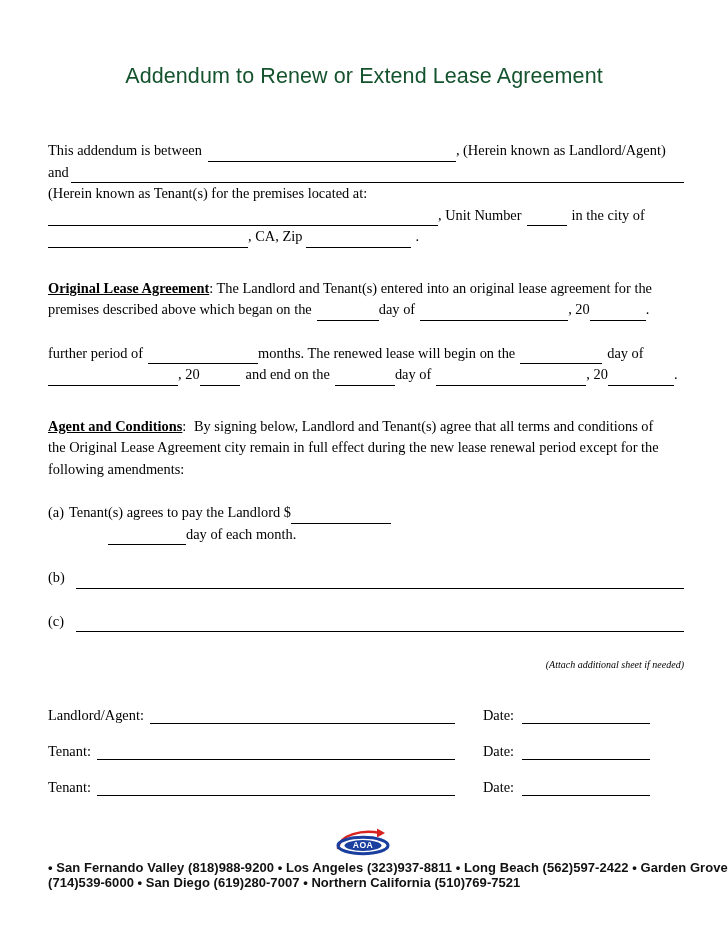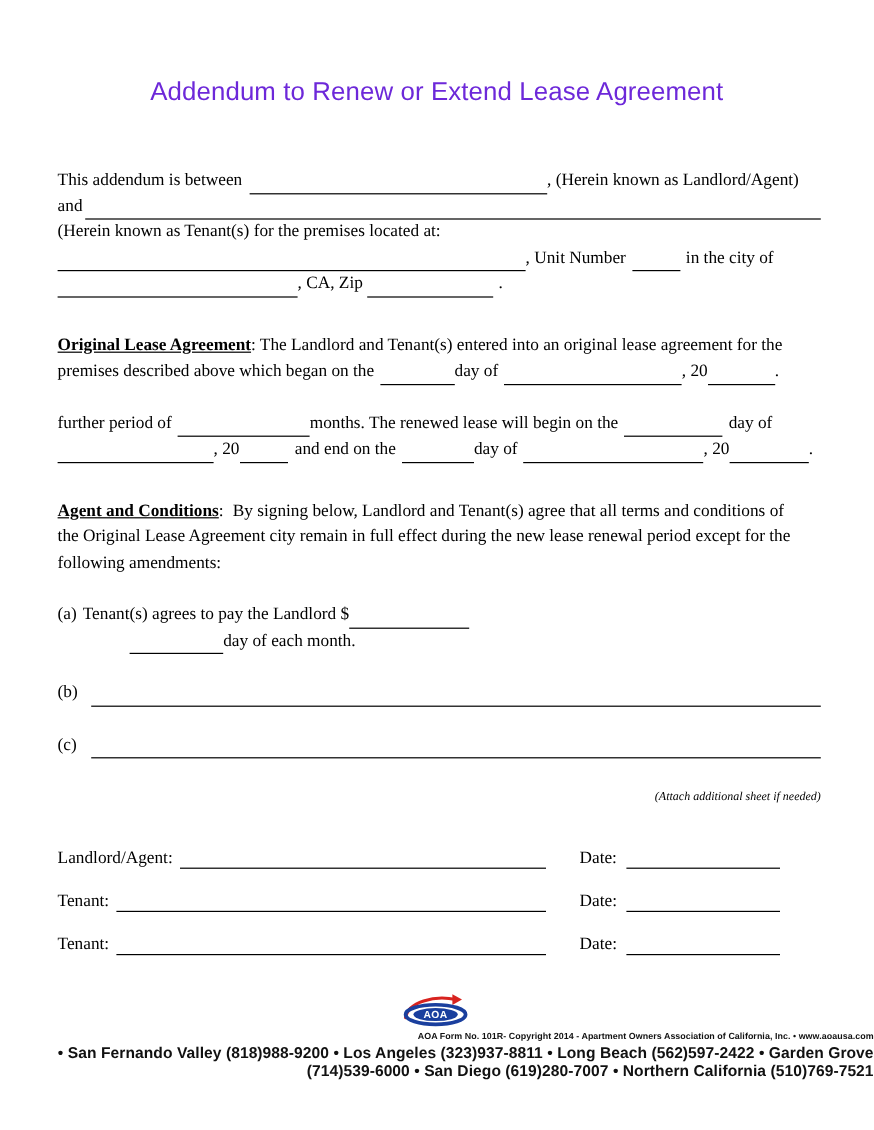--- a/index.html
+++ b/index.html
@@ -27,21 +27,21 @@
   .doc-title {
     position: absolute;
     top: 64px;
     left: 0;
     width: 728px;
     text-align: center;
     font-family: "Liberation Sans", "DejaVu Sans", sans-serif;
     font-size: 21.5px;
     font-weight: 400;
     letter-spacing: 0.1px;
-    color: #6d28d9;
+    color: #14532d;
   }
 
   
   .body-area {
     position: absolute;
     left: 48px;
     top: 140px;
     width: 636px;
     font-size: 14.4px;
     line-height: 21.5px;
@@ -133,21 +133,21 @@
     height: 13px;
     margin-left: 8px;
   }
 
   
   .footer {
     position: absolute;
     left: 0;
     top: 826px;
     width: 728px;
-    text-align: right;
+    text-align: left;
   }
   .logo-wrap {
     height: 32px;
     display: flex;
     justify-content: center;
     align-items: center;
   }
   .footer-line1 {
     font-family: "Liberation Sans", "DejaVu Sans", sans-serif;
     font-size: 7.4px;
@@ -319,17 +319,16 @@
       <svg width="72" height="30" viewBox="0 0 72 30">
 
         <path d="M10 21 C 12 8, 34 2, 52 6" fill="none" stroke="#d8231f" stroke-width="2.6" stroke-linecap="round"></path>
         <path d="M49 1.5 L57 6 L49 10.5 Z" fill="#d8231f"></path>
 
         <ellipse cx="35" cy="18.5" rx="25" ry="8.2" fill="none" stroke="#1a3f9e" stroke-width="3.1"></ellipse>
         <ellipse cx="35" cy="18.5" rx="18.5" ry="5.4" fill="#1a3f9e"></ellipse>
         <text x="35" y="21.4" text-anchor="middle" font-family="Liberation Sans, sans-serif" font-size="8.6" font-weight="bold" fill="#ffffff" letter-spacing="0.4">AOA</text>
       </svg>
     </div>
-    <div class="footer-line1">AOA Form No. 101R- Copyright  2014 - Apartment Owners Association of California, Inc. • www.aoausa.com</div>
     <div class="footer-line2">• San Fernando Valley (818)988-9200  • Los Angeles (323)937-8811 • Long Beach (562)597-2422 • Garden Grove (714)539-6000 • San Diego (619)280-7007 • Northern California (510)769-7521</div>
   </div>
 
 </div>
 
 </body></html>

